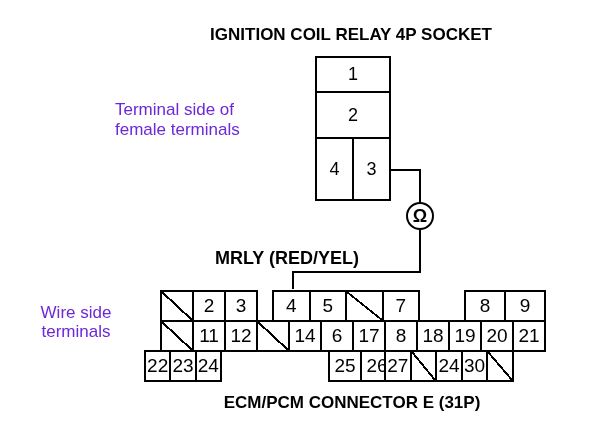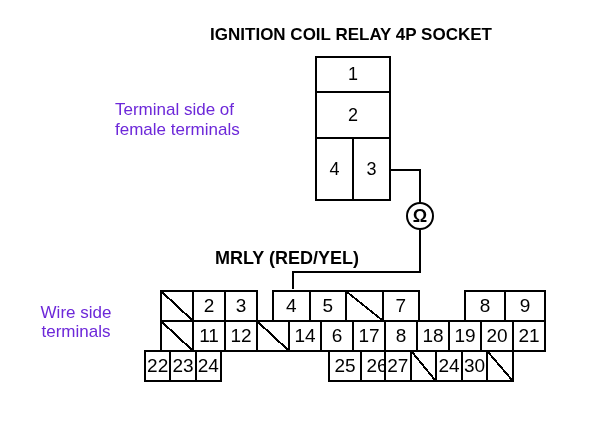--- a/index.html
+++ b/index.html
@@ -172,14 +172,15 @@
       <div class="cell">24</div>
       <div class="cell">30</div>
       <div class="cell slash"></div>
     </div>
 
   <div class="side-label wire-side">
     <div>Wire side</div>
     <div>terminals</div>
   </div>
 
+  <div class="title title-bottom">ECM/PCM CONNECTOR E (31P)</div>
 
 </div>
 
 </body></html>

